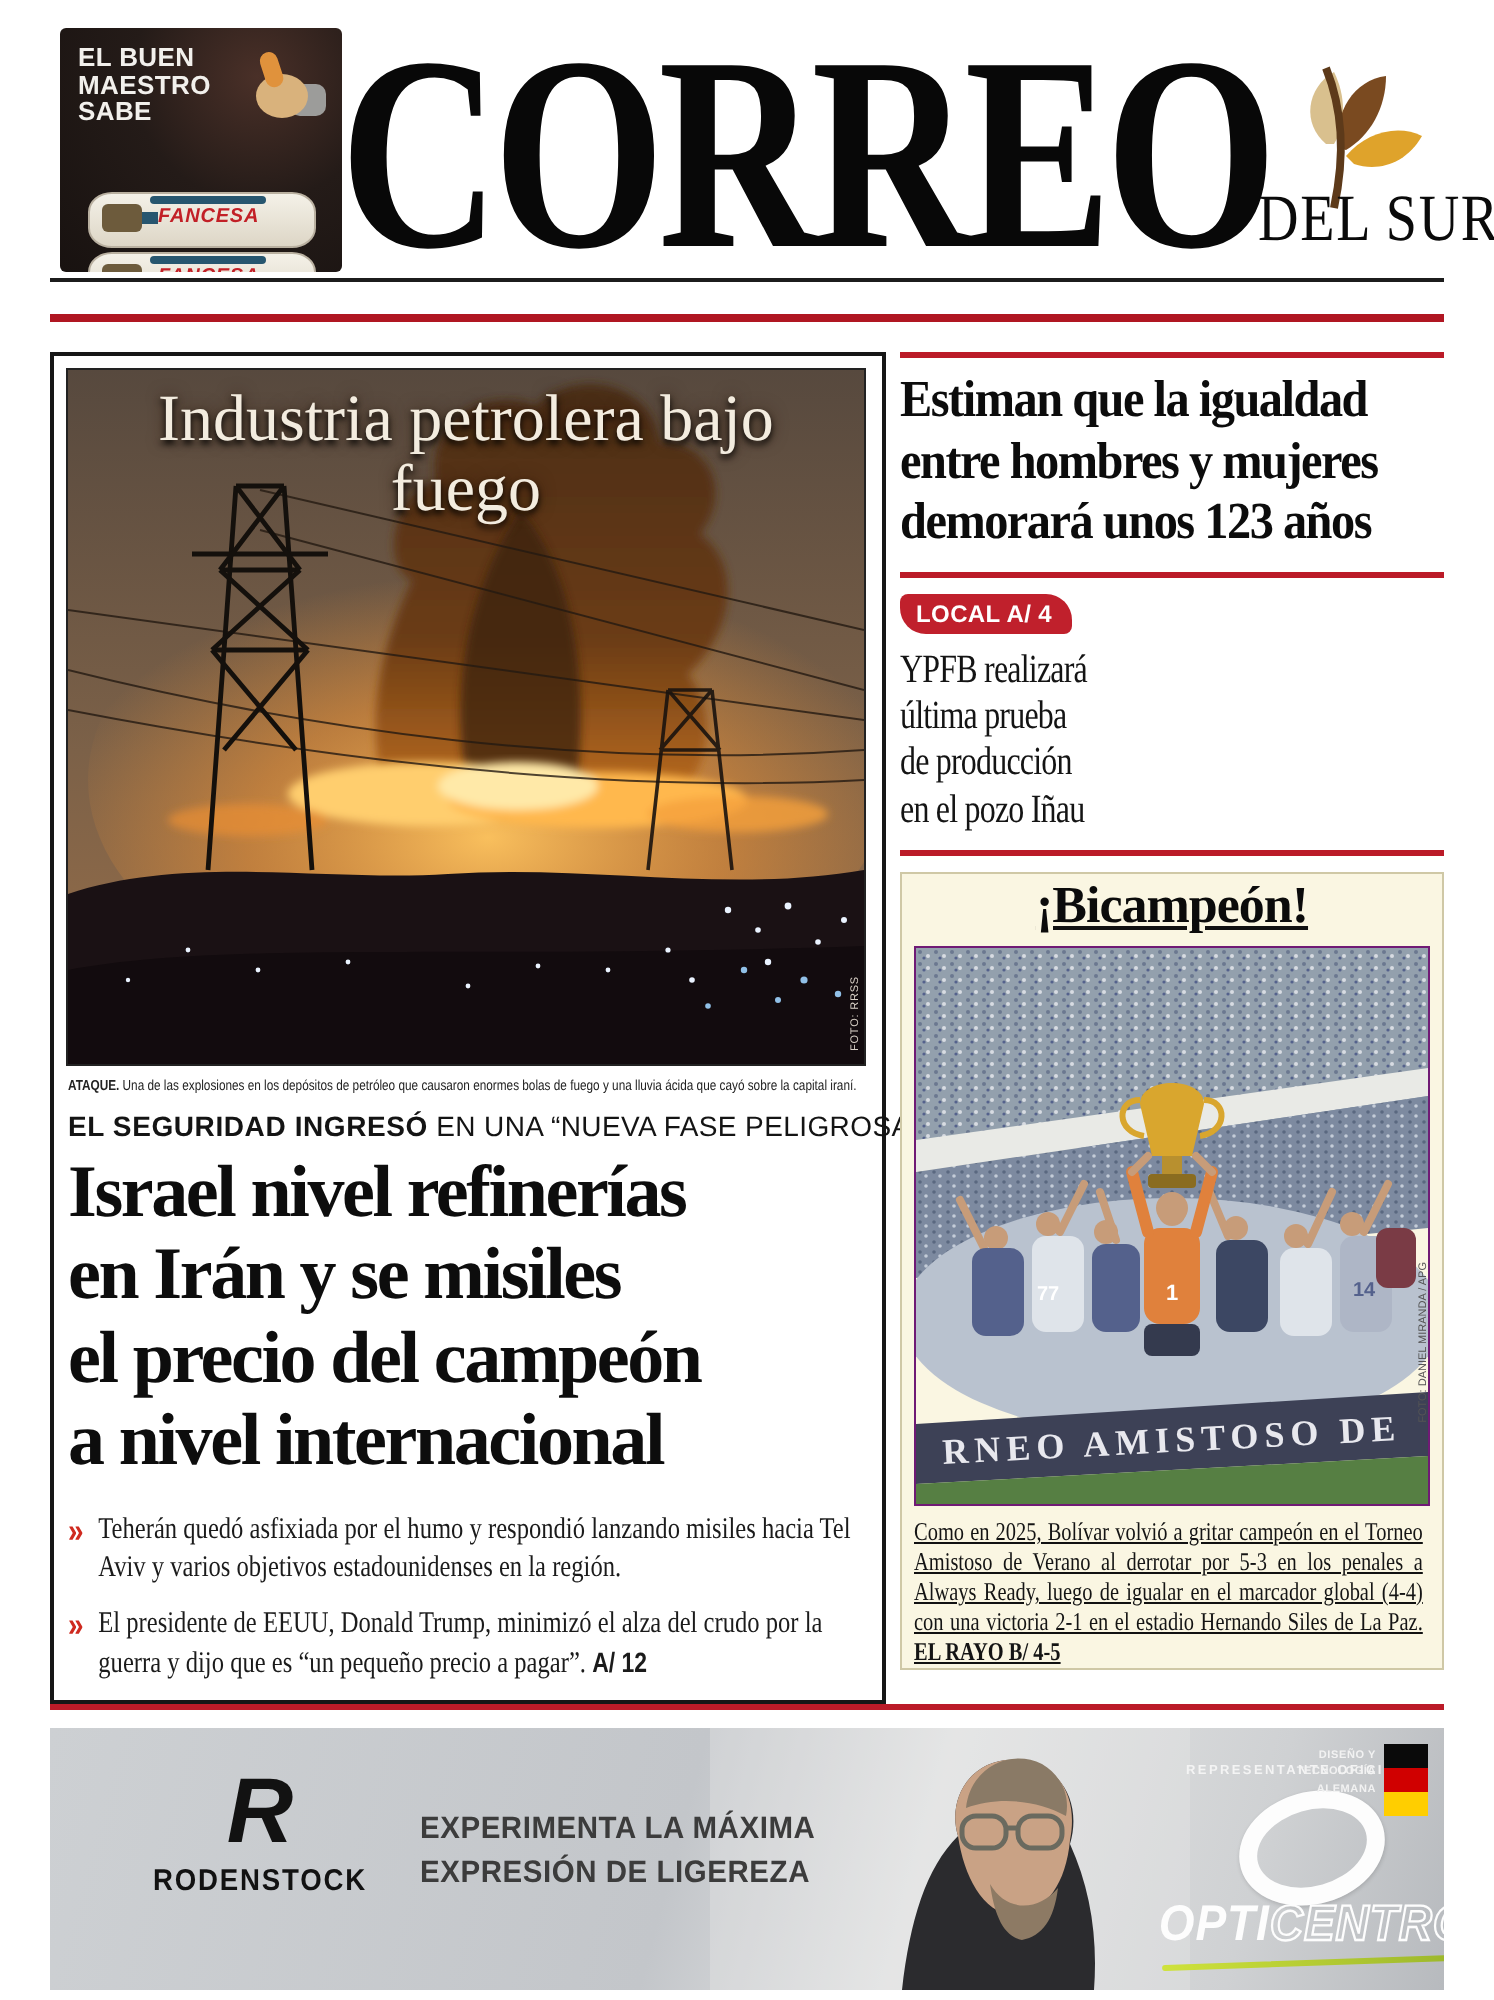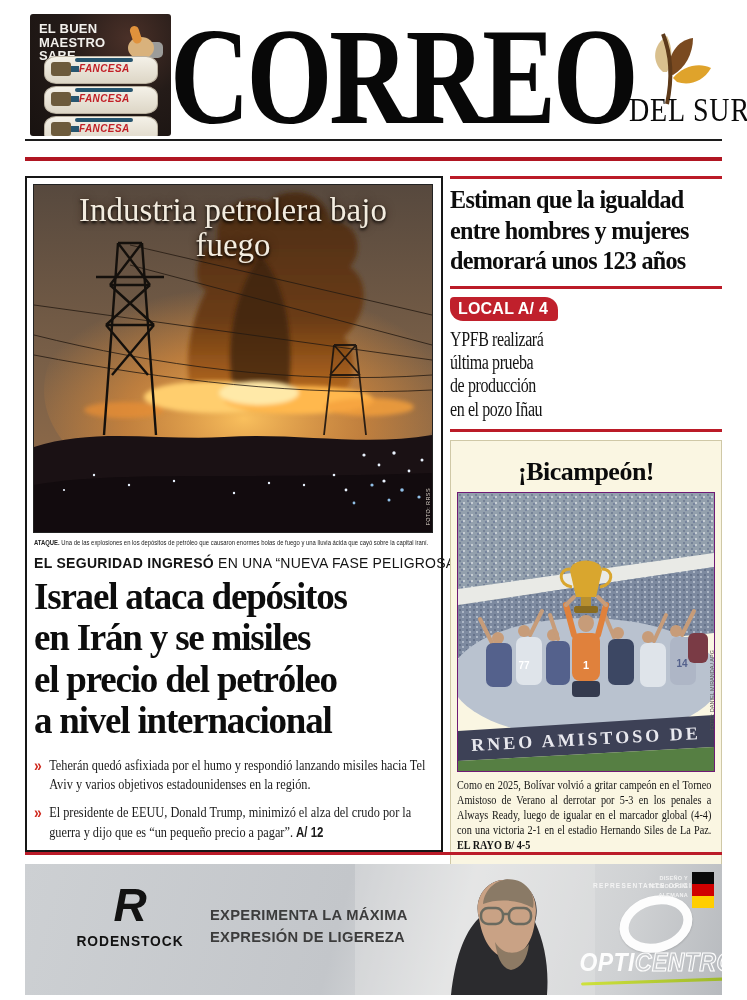--- a/index.html
+++ b/index.html
@@ -6,21 +6,21 @@
   .page{position:relative;width:747px;height:1000px;background:#fff;overflow:hidden;
         font-family:"Liberation Sans",sans-serif;color:#111;}
   .abs{position:absolute;}
   
   .topad{left:30px;top:14px;width:141px;height:122px;background:
      radial-gradient(circle at 70% 20%, #4a3028 0%, #241b18 45%, #181210 100%);
      border-radius:3px;overflow:hidden;}
   .topad-text{position:absolute;left:9px;top:8px;width:78px;font-weight:bold;font-size:13px;
      line-height:1.05;color:#f2f0ec;letter-spacing:.2px;}
   .bag{position:absolute;left:14px;width:112px;height:26px;background:linear-gradient(180deg,#f4f1e8,#ddd6c6);
-     border-radius:12px/10px;border:1px solid #b9b0a0;}
+     border-radius:12px/10px;border:1px solid #b9b0a0;margin-top:40px;}
   .bag .blabel{position:absolute;left:34px;top:6px;font-style:italic;font-weight:bold;
      font-size:10px;color:#c22027;letter-spacing:.4px;}
   .bag .bull{position:absolute;left:6px;top:5px;width:20px;height:14px;background:#6d5b3c;border-radius:3px;
      box-shadow:12px 0 0 -4px #27566f;}
   .bag .btop{position:absolute;left:30px;top:1px;width:58px;height:4px;background:#27566f;border-radius:2px;}
   .glove{position:absolute;right:6px;top:10px;width:46px;height:40px;}
   .masthead-title{left:170px;top:8px;font-family:"Liberation Serif",serif;font-weight:bold;
      font-size:138px;line-height:1;color:#080808;letter-spacing:-4px;
      transform:scaleX(0.80);transform-origin:0 0;white-space:nowrap;}
   .masthead-sub{left:560px;top:92px;width:190px;text-align:right;font-family:"Liberation Serif",serif;
@@ -56,21 +56,21 @@
   .rcol{left:450px;top:176px;width:272px;}
   .redrule{height:3px;background:#bb1b28;}
   .badge{display:inline-block;background:#c0202c;color:#fff;font-weight:bold;font-size:13px;
      padding:4px 12px 4px 9px;border-radius:4px 13px 4px 13px;letter-spacing:.2px;}
   .rheadline{font-family:"Liberation Serif",serif;font-weight:bold;font-size:26px;line-height:1.18;
      letter-spacing:-0.8px;color:#0c0c0c;transform:scaleX(0.93);transform-origin:0 0;white-space:nowrap;}
   .briefs{display:flex;gap:14px;}
   .brief{width:129px;}
   .brief-text{margin-top:7px;font-family:"Liberation Serif",serif;font-size:20px;line-height:1.16;
      letter-spacing:-0.5px;color:#141414;transform:scaleX(0.80);transform-origin:0 0;white-space:nowrap;width:165px;}
-  .sportsbox{margin-top:8px;background:#faf6e2;border:1px solid #cfc8a6;padding:15px 6px;position:relative;}
+  .sportsbox{margin-top:8px;background:#faf6e2;border:1px solid #cfc8a6;padding:0 6px;position:relative;text-decoration:underline;}
   .sports-title{text-align:center;font-family:"Liberation Serif",serif;font-weight:bold;font-size:26px;
      color:#0b0b0b;letter-spacing:-0.5px;margin:1px 0 5px 0;}
   .sportsphoto{position:relative;width:256px;height:278px;overflow:hidden;border:1px solid #701a75;}
   .sports-credit{position:absolute;right:-1px;bottom:40px;writing-mode:vertical-rl;transform:rotate(180deg);
      font-size:5.5px;color:#555;}
   .sports-caption{margin-top:6px;width:318px;transform:scaleX(0.80);transform-origin:0 0;
      font-family:"Liberation Serif",serif;font-size:12.8px;line-height:1.18;color:#141414;text-align:justify;}
   .sports-caption b{white-space:nowrap;}
   .fullrule{left:25px;top:852px;width:697px;height:3px;background:#bb1b28;}
   
@@ -217,23 +217,23 @@
       </svg>
       <div class="photo-title">Industria petrolera bajo fuego</div>
       <div class="photo-credit">FOTO: RRSS</div>
     </div>
 
     <div class="lead-caption"><b>ATAQUE.</b><span> Una de las explosiones en los depósitos de petróleo que causaron enormes bolas de fuego y una lluvia ácida que cayó sobre la capital iraní.</span></div>
 
     <div class="kicker"><b>EL SEGURIDAD INGRESÓ</b><span> EN UNA “NUEVA FASE PELIGROSA”</span></div>
 
     <div class="lead-headline">
-      <div>Israel ataca depósitos</div>
+      <div>Israel nivel refinerías</div>
       <div>en Irán y se misiles</div>
-      <div>el precio del petróleo</div>
+      <div>el precio del campeón</div>
       <div>a nivel internacional</div>
     </div>
 
     <div class="bullets">
       <div class="bullet">
         <span class="glyph">»</span>
         <span class="btxt"><span>Teherán quedó asfixiada por el humo y respondió lanzando misiles hacia Tel Aviv y varios objetivos estadounidenses en la región.</span> <b></b></span>
       </div>
       <div class="bullet">
         <span class="glyph">»</span>
@@ -246,21 +246,21 @@
     <div class="redrule"></div>
     <div class="rheadline" style="margin-top:6px;">
       <div>Estiman que la igualdad</div>
       <div>entre hombres y mujeres</div>
       <div>demorará unos 123 años</div>
     </div>
     <div class="redrule" style="margin-top:9px;"></div>
 
     <div class="briefs" style="margin-top:8px;">
       <div class="brief">
-        <span class="badge" style="font-size:16px;padding:3px 10px 3px 8px;">LOCAL A/ 4</span>
+        <span class="badge" style="font-size:12px;padding:3px 10px 3px 8px;">LOCAL A/ 4</span>
         <div class="brief-text">
           <div>YPFB realizará</div>
           <div>última prueba</div>
           <div>de producción</div>
           <div>en el pozo Iñau</div>
         </div>
       </div>
     </div>
     <div class="redrule" style="margin-top:8px;"></div>
 

